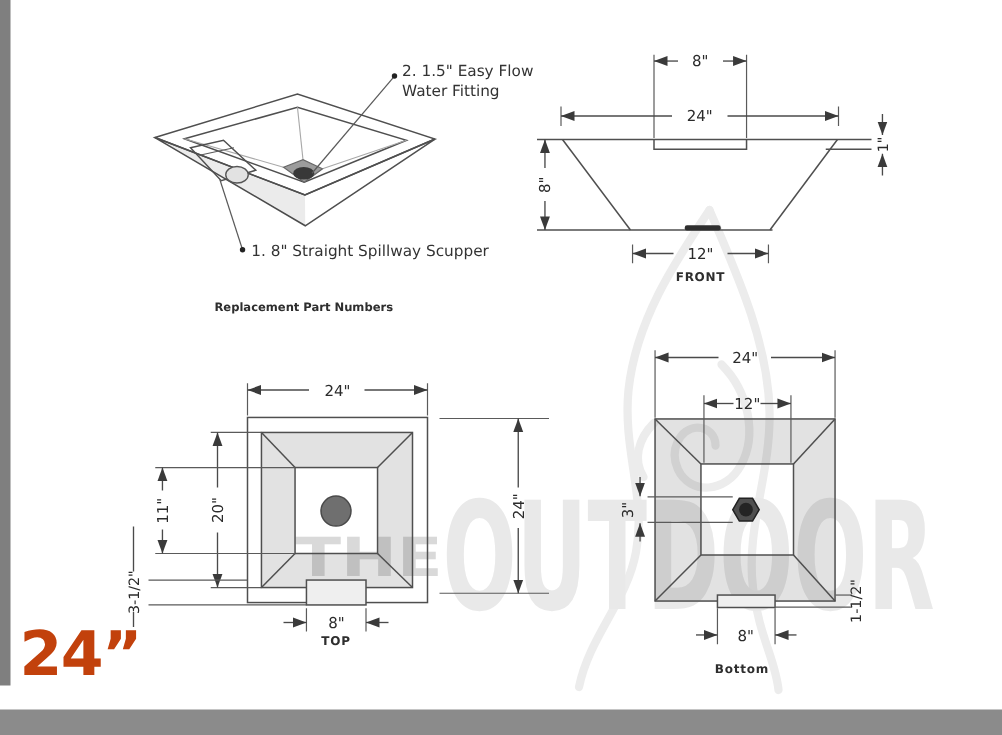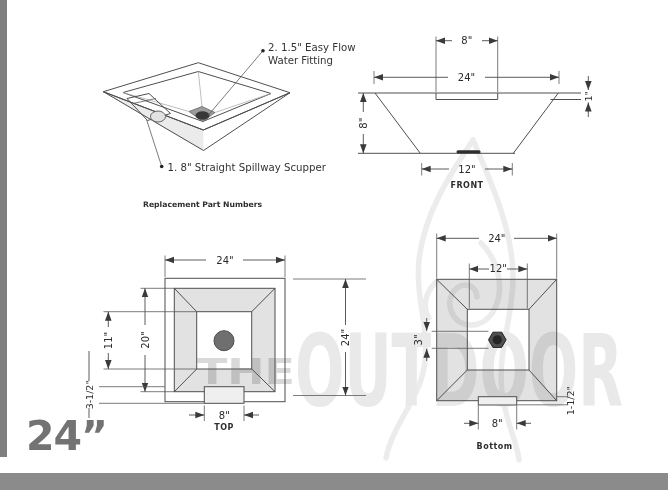--- a/index.html
+++ b/index.html
@@ -6,23 +6,22 @@
   body{
     width:668px;height:490px;position:relative;overflow:hidden;
     background:#ffffff;font-family:"DejaVu Sans", sans-serif;
   }
   #watermark{position:absolute;left:16px;top:0;width:668px;height:490px;z-index:0;margin-left:37px;}
   #drawing{position:absolute;left:0;top:0;width:668px;height:490px;z-index:1;}
   #left-bar{position:absolute;left:0;top:0;width:7px;height:457px;background:#7f7f7f;z-index:3;}
   #bottom-bar{position:absolute;left:0;top:473px;width:668px;height:17px;background:#8b8b8b;z-index:3;}
   #size-label{
     position:absolute;left:13px;top:412px;z-index:4;
-    font-size:41px;font-weight:bold;color:#737373;letter-spacing:-1px;
+    font-size:41px;font-weight:bold;color:#c2410c;letter-spacing:-1px;
     font-family:"DejaVu Sans", sans-serif;
-    margin-left:13px;
   }
   svg text{font-family:"DejaVu Sans", sans-serif;}
   .dim{font-size:10px;fill:#2b2b2b;}
   .dim-sm{font-size:9.5px;fill:#2b2b2b;}
   .viewlabel{font-size:8px;font-weight:bold;fill:#2e2e2e;letter-spacing:0.5px;}
   .callout{font-size:10.2px;fill:#333333;}
   .caption{font-size:7.7px;font-weight:bold;fill:#2e2e2e;}
   .geo{stroke:#4f4f4f;stroke-width:1;fill:none;}
   .dl{stroke:#4a4a4a;stroke-width:0.9;fill:none;}
   .xl{stroke:#5a5a5a;stroke-width:0.8;fill:none;}

